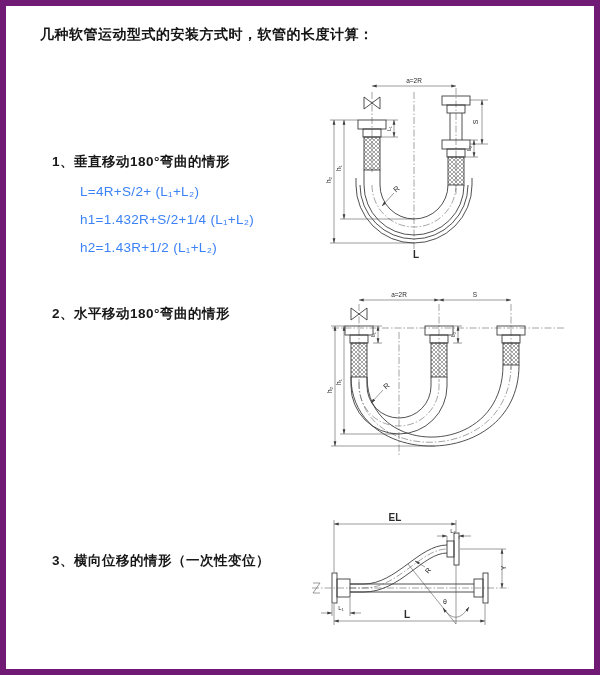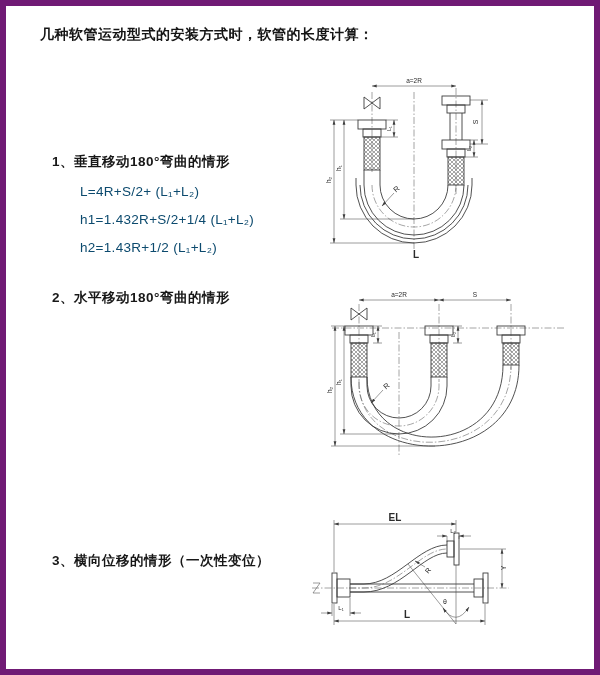--- a/index.html
+++ b/index.html
@@ -8,23 +8,23 @@
     border:6px solid #701a75;box-sizing:border-box;overflow:hidden;
     font-family:"Liberation Sans","DejaVu Sans",sans-serif;color:#1b1b1b;
   }
   .doc-title{
     position:absolute;left:34px;top:20px;font-size:14px;font-weight:bold;
     letter-spacing:.5px;color:#151515;
   }
   .section{position:absolute;left:46px;}
   .section .heading{font-size:13.5px;font-weight:bold;letter-spacing:.5px;color:#181818;}
   .section .formulas{margin:7px 0 0 28px;}
-  .section .formula{font-size:13.5px;line-height:28px;letter-spacing:.3px;color:#0c4a6e;white-space:pre;}
+  .section .formula{font-size:13.5px;line-height:28px;letter-spacing:.3px;color:#3b82f6;white-space:pre;}
   #sec1{top:103px;margin-top:44px;}
-  #sec2{top:283px;}
+  #sec2{top:299px;}
   #sec3{top:514px;margin-top:32px;}
   .diagram{position:absolute;}
   #dg1{left:308px;top:66px;}
   #dg2{left:308px;top:280px;}
   #dg3{left:298px;top:500px;}
   svg{display:block;}
   svg text{font-family:"Liberation Sans","DejaVu Sans",sans-serif;fill:#2c2c2c;}
   .oln{stroke:#3d3d3d;stroke-width:.9;fill:none;}
   .thin{stroke:#4a4a4a;stroke-width:.55;fill:none;}
   .cl{stroke:#5a5a5a;stroke-width:.55;fill:none;stroke-dasharray:7 2 1.5 2;}

